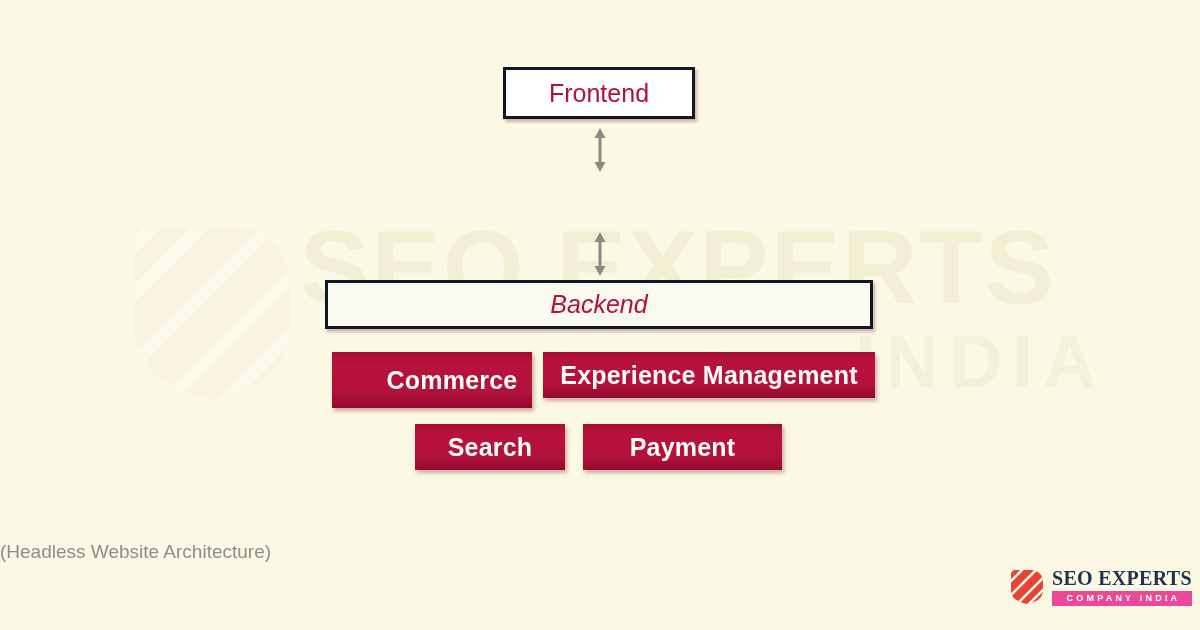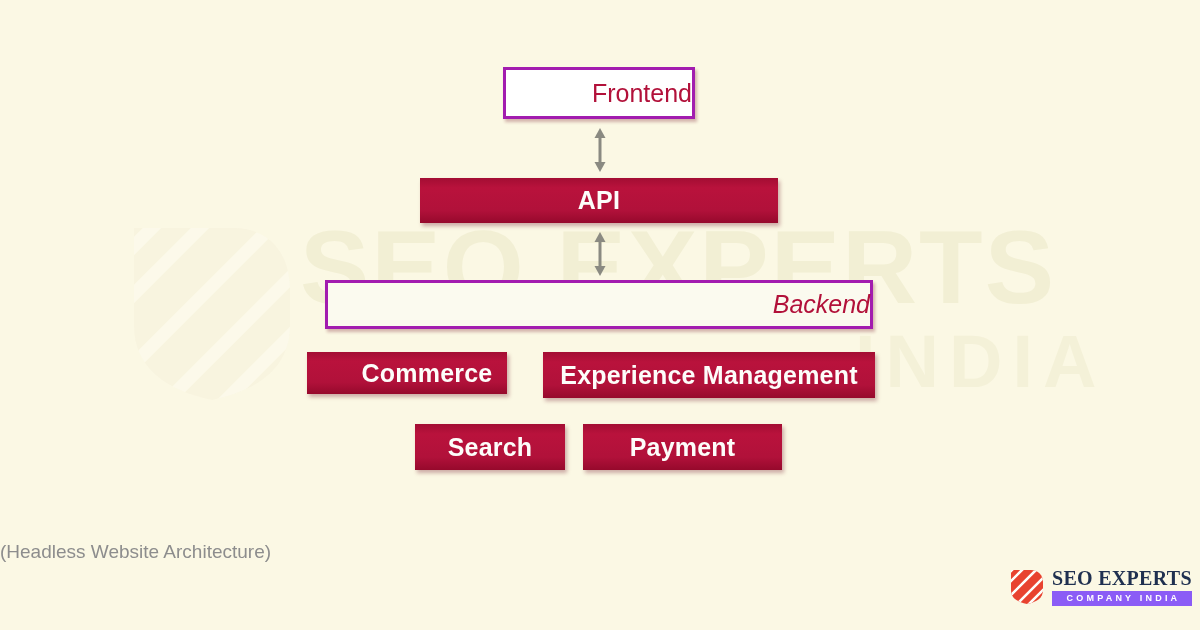--- a/index.html
+++ b/index.html
@@ -73,23 +73,22 @@
     justify-content: center;
     z-index: 2;
   }
   .node-label {
     white-space: nowrap;
     line-height: 1;
   }
 
   
   .node-outline {
-    border: 3px solid #a21caf;
+    border: 3px solid #0f172a;
     box-shadow: 2px 3px 3px rgba(120, 20, 40, 0.30);
-    justify-content: flex-end;
   }
   .node-outline .node-label {
     color: #b2113a;
     font-size: 25px;
     font-weight: 400;
   }
   .fill-white { background: #ffffff; }
   .fill-cream { background: #fbfaef; font-style: italic; }
 
   
@@ -147,21 +146,21 @@
     font-family: "Liberation Serif", serif;
     font-size: 20px;
     font-weight: 700;
     color: #1f3050;
     letter-spacing: 0.3px;
     line-height: 1.05;
     white-space: nowrap;
   }
   .logo-sub {
     margin-top: 2px;
-    background: #8b5cf6;
+    background: #ec4899;
     color: #ffffff;
     font-size: 9px;
     font-weight: 700;
     letter-spacing: 3.2px;
     text-align: center;
     padding: 3px 0 3px 3px;
     line-height: 1;
     white-space: nowrap;
   }
 </style>
@@ -195,35 +194,32 @@
   <div class="node node-outline fill-white" style="left:503px; top:67px; width:192px; height:52px;">
     <span class="node-label">Frontend</span>
   </div>
 
   <svg class="arrow" style="left:588px; top:128px; width:24px; height:44px;" viewBox="0 0 24 44">
     <line x1="12" y1="6" x2="12" y2="38" stroke="#8a8a82" stroke-width="3"></line>
     <polygon points="12,0 6.5,10 17.5,10" fill="#8a8a82"></polygon>
     <polygon points="12,44 6.5,34 17.5,34" fill="#8a8a82"></polygon>
   </svg>
 
-  <div class="node node-solid" style="left:420px; top:178px; width:358px; height:45px;">
-    <span class="node-label">API</span>
-  </div>
 
   <svg class="arrow" style="left:588px; top:232px; width:24px; height:44px;" viewBox="0 0 24 44">
     <line x1="12" y1="6" x2="12" y2="38" stroke="#8a8a82" stroke-width="3"></line>
     <polygon points="12,0 6.5,10 17.5,10" fill="#8a8a82"></polygon>
     <polygon points="12,44 6.5,34 17.5,34" fill="#8a8a82"></polygon>
   </svg>
 
   <div class="node node-outline fill-cream" style="left:325px; top:280px; width:548px; height:49px;">
     <span class="node-label">Backend</span>
   </div>
 
-  <div class="node node-solid" style="left:307px; top:352px; width:200px; height:42px;padding-left:40px;">
+  <div class="node node-solid" style="left:332px; top:352px; width:200px; height:56px;padding-left:40px;">
     <span class="node-label">Commerce</span>
   </div>
 
   <div class="node node-solid" style="left:415px; top:424px; width:150px; height:46px;">
     <span class="node-label">Search</span>
   </div>
 
   <div class="node node-solid" style="left:543px; top:352px; width:332px; height:46px;">
     <span class="node-label">Experience Management</span>
   </div>

